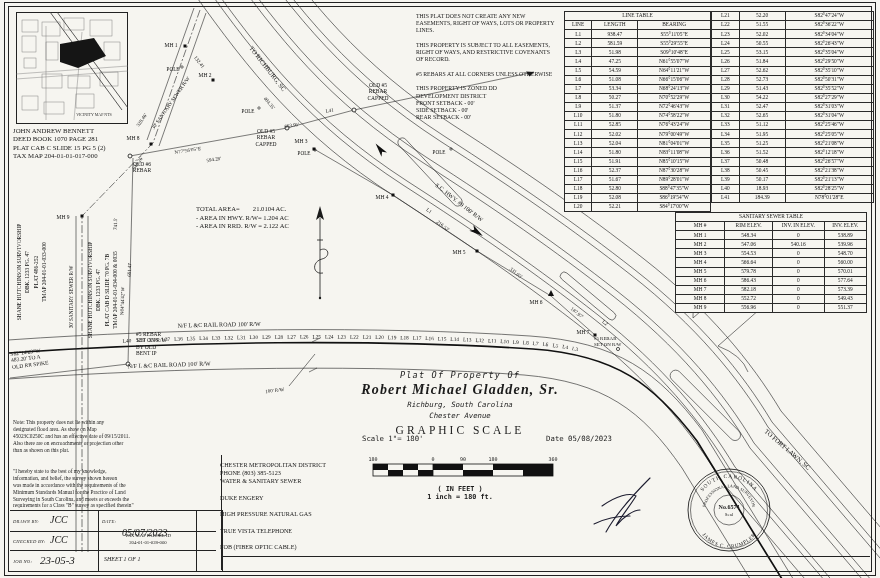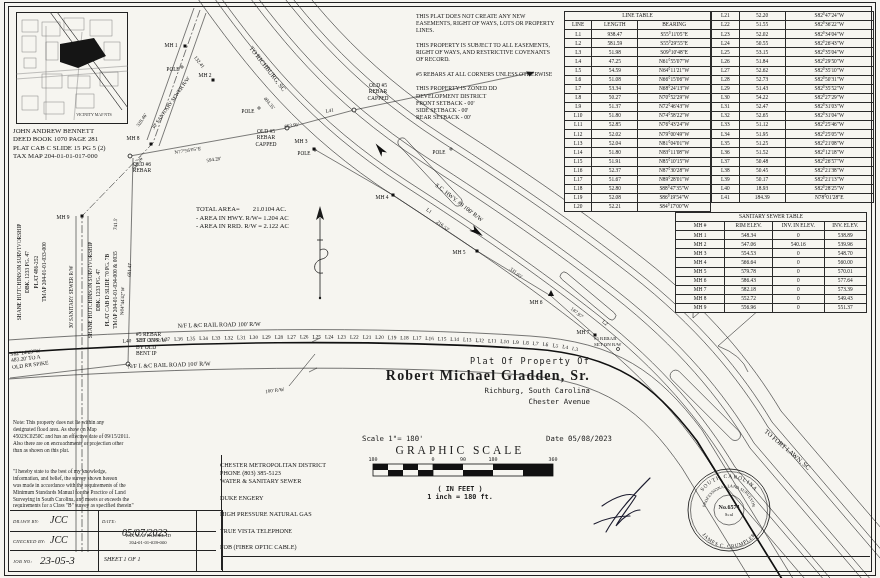--- a/index.html
+++ b/index.html
@@ -20,27 +20,27 @@
         padding:0 1px;text-align:center;font-family:"Liberation Serif",serif;}
   .lt-left{position:absolute;left:0;top:0;width:147px;}
   .lt-right{position:absolute;left:147px;top:0;width:163px;}
   .sewer{position:absolute;left:111px;top:201px;width:192px;}
   .notes{position:absolute;left:416px;top:13px;width:146px;font-size:5.8px;line-height:1.25;white-space:pre-line;}
   .adjoiner{position:absolute;left:13px;top:127px;width:150px;font-size:6.8px;line-height:1.25;white-space:pre-line;}
   .area{position:absolute;left:196px;top:205px;font-size:6.6px;line-height:1.3;white-space:pre-wrap;}
   .floodnote{position:absolute;left:13px;top:419px;width:206px;font-size:5.3px;line-height:1.3;white-space:pre-line;}
   .cert{position:absolute;left:13px;top:468px;width:208px;font-size:5.3px;line-height:1.3;white-space:pre-line;}
   .utils{position:absolute;left:220px;top:461px;width:150px;font-size:6.2px;line-height:1.32;white-space:pre-line;}
-  .tblock{position:absolute;left:330px;top:356px;width:260px;text-align:right;}
+  .tblock{position:absolute;left:330px;top:370px;width:260px;text-align:center;font-style:italic;}
   .tb1{font-family:"DejaVu Sans Mono",monospace;font-size:8.5px;letter-spacing:1.2px;}
   .tb-owner{font-size:14px;font-weight:bold;letter-spacing:1.2px;margin-top:2px;}
   .tb-s{font-family:"DejaVu Sans Mono",monospace;font-size:7.3px;margin-top:2px;}
   .scaledate{position:absolute;left:362px;top:434px;width:250px;display:flex;justify-content:space-between;
              font-family:"DejaVu Sans Mono",monospace;font-size:7.3px;}
-  .gscale{position:absolute;left:330px;top:444px;width:260px;text-align:center;font-size:11.5px;letter-spacing:3px;}
+  .gscale{position:absolute;left:330px;top:424px;width:260px;text-align:center;font-size:11.5px;letter-spacing:3px;}
   .infeet{position:absolute;left:330px;top:485px;width:260px;text-align:center;
           font-family:"DejaVu Sans Mono",monospace;font-size:6.8px;font-weight:bold;white-space:pre-line;}
   .surveyby{position:absolute;left:384px;top:507px;font-family:"DejaVu Sans Mono",monospace;
             font-size:7.2px;line-height:1.18;white-space:pre;}
   .vsep{position:absolute;left:221px;top:455px;width:0;height:115px;border-left:0.8px solid #222;}
   .hsep{position:absolute;left:221px;top:556px;width:649px;height:0;border-top:0.9px solid #222;}
   .fbox{position:absolute;left:10px;top:510px;width:212px;height:60px;border-top:0.9px solid #222;border-right:0.9px solid #222;font-style:italic;}
   .fbox .hl1{position:absolute;left:0;top:20px;width:206px;border-top:0.7px solid #222;}
   .fbox .hl2{position:absolute;left:0;top:39px;width:206px;border-top:0.7px solid #222;}
   .fbox .vl1{position:absolute;left:88px;top:0;height:60px;border-left:0.7px solid #222;}

